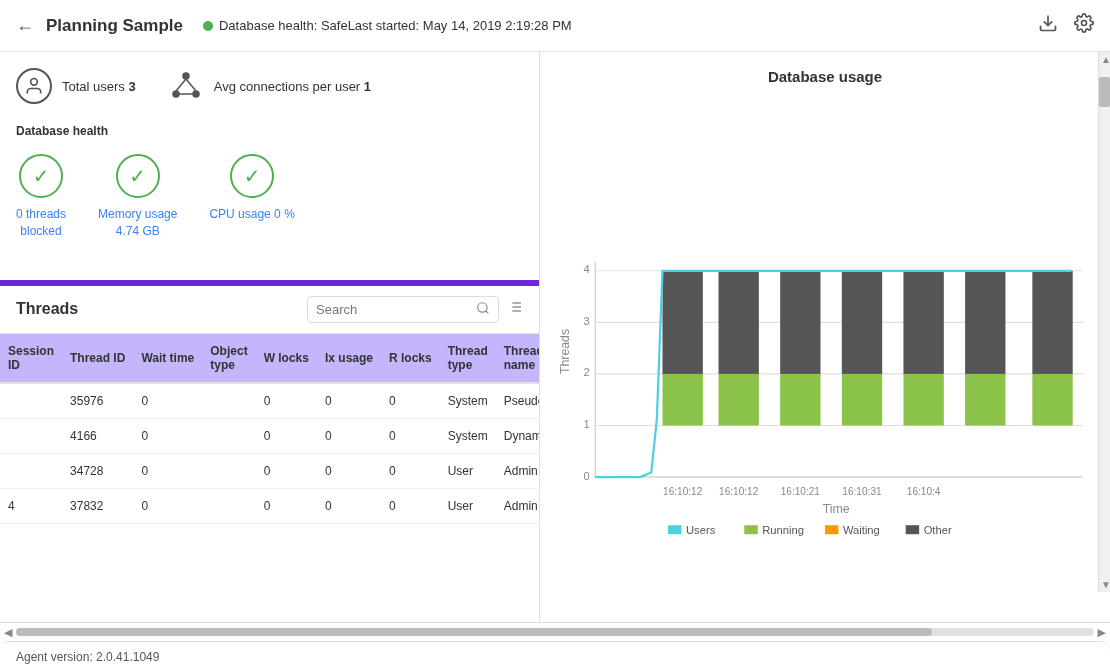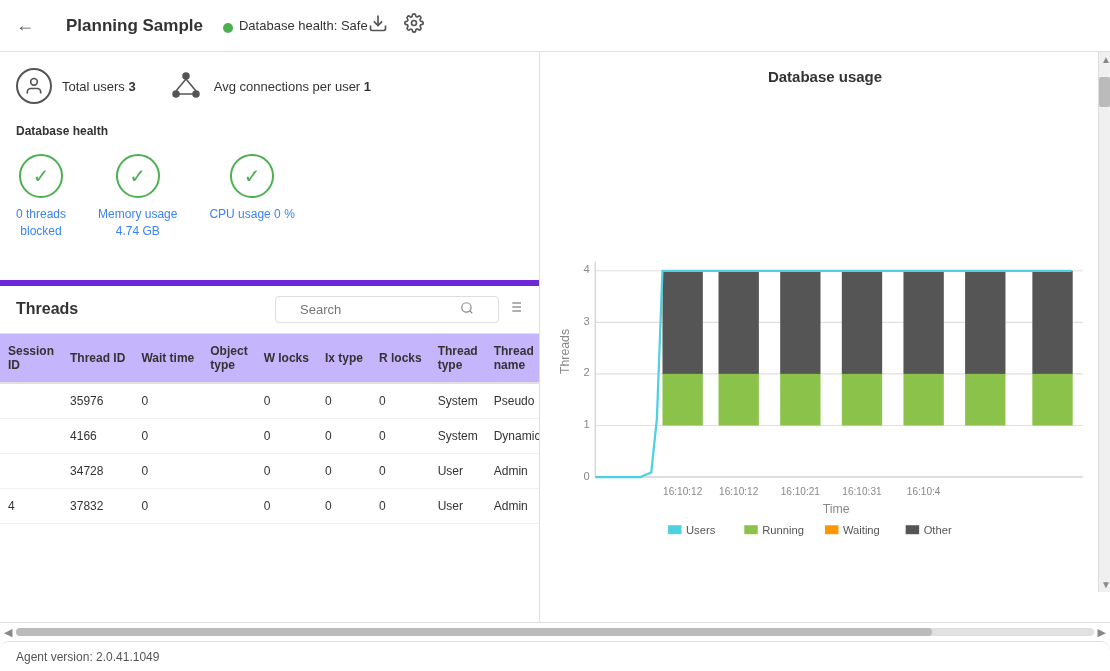--- a/index.html
+++ b/index.html
@@ -3,22 +3,22 @@
   <meta charset="utf-8">
   <style>
     * { box-sizing: border-box; margin: 0; padding: 0; }
     body { font-family: -apple-system, BlinkMacSystemFont, 'Segoe UI', Arial, sans-serif; font-size: 13px; background: #f5f5f5; color: #333; overflow: hidden; }
 
     .app-container { width: 1110px; height: 671px; display: flex; flex-direction: column; background: #f5f5f5; }
 
     
     .header { display: flex; align-items: center; background: #fff; padding: 0 16px; height: 52px; border-bottom: 1px solid #e0e0e0; flex-shrink: 0; }
     .header-back { cursor: pointer; margin-right: 12px; color: #555; font-size: 18px; }
-    .header-title { font-size: 17px; font-weight: 600; margin-right: 20px; margin-left: 20px; }
-    .header-db-status { display: flex; align-items: flex-end; }
+    .header-title { font-size: 17px; font-weight: 600; margin-right: 20px; }
+    .header-db-status { display: flex; align-items: center; }
     .status-dot { width: 10px; height: 10px; border-radius: 50%; background: #4caf50; margin-right: 6px; }
     .header-db-text { font-size: 13px; color: #333; }
     .header-last-started { font-size: 13px; color: #888; margin-right: auto; }
     .header-last-started span { color: #333; font-weight: 500; }
     .header-icons { display: flex; gap: 16px; }
     .header-icon { cursor: pointer; color: #555; font-size: 18px; }
 
     
     .stats-row { display: flex; align-items: center; margin-bottom: 20px; gap: 32px; }
     .stat-item { display: flex; align-items: center; gap: 10px; }
@@ -26,21 +26,21 @@
     .stat-icon-network { width: 36px; height: 36px; display: flex; align-items: center; justify-content: center; }
 
     
     .section-title { font-size: 12px; font-weight: 700; margin-bottom: 16px; margin-top: 16px; }
 
     .health-items { display: flex; gap: 32px; margin-bottom: 24px; }
     .health-item { display: flex; flex-direction: column; align-items: center; gap: 8px; }
     .check-circle { width: 44px; height: 44px; border-radius: 50%; border: 2px solid #4caf50; display: flex; align-items: center; justify-content: center; color: #4caf50; font-size: 20px; }
     .health-label { font-size: 12px; color: #3b82f6; text-align: center; line-height: 1.4; }
     .threads-title { font-size: 16px; font-weight: 700; flex: 1; }
-    .search-box { display: flex; align-items: center; border: 1px solid #ddd; border-radius: 4px; padding: 4px 24px; background: #fff; }
+    .search-box { display: flex; align-items: center; border: 1px solid #ddd; border-radius: 4px; padding: 4px 8px; background: #fff; }
     .search-input { border: none; outline: none; font-size: 13px; width: 160px; background: transparent; color: #888; }
     .search-icon-btn { cursor: pointer; color: #888; font-size: 14px; }
     .filter-icon-btn { cursor: pointer; color: #888; font-size: 16px; margin-left: 8px; }
     table { width: 100%; border-collapse: collapse; font-size: 12px; }
     thead tr { border-bottom: 2px solid #e0e0e0; }
     thead th { padding: 10px 8px; text-align: left; font-weight: 600; color: #333; white-space: nowrap; background: #c4b5fd; }
     tbody tr { border-bottom: 1px solid #f0f0f0; margin-left: 44px; }
     tbody td { padding: 10px 8px; color: #333; white-space: nowrap; }
     .chart-title { font-size: 15px; font-weight: 700; text-align: center; margin-bottom: 12px; }
 
@@ -52,20 +52,23 @@
 
 <div class="app-container">
 
   <div class="header">
     <span class="header-back">←</span>
     <span class="header-title">Planning Sample</span>
     <div class="header-db-status">
       <div class="status-dot"></div>
       <span class="header-db-text">Database health: Safe</span>
     </div>
+    <span class="header-last-started">
+      <span>Last started:</span>&nbsp;<span>May 14, 2019 2:19:28 PM</span>
+    </span>
     <div class="header-icons">
       <span class="header-icon">
         <svg width="20" height="20" viewBox="0 0 24 24" fill="none" stroke="#555" stroke-width="2">
             <path d="M21 15v4a2 2 0 0 1-2 2H5a2 2 0 0 1-2-2v-4"></path>
             <polyline points="7 10 12 15 17 10"></polyline>
             <line x1="12" y1="15" x2="12" y2="3"></line>
           </svg>
       </span>
       <span class="header-icon">
         <svg width="20" height="20" viewBox="0 0 24 24" fill="none" stroke="#555" stroke-width="2">
@@ -157,21 +160,21 @@
 
         <div style="flex:1; overflow:auto;">
           <table>
             <thead>
               <tr>
                 <th>Session<br>ID</th>
                 <th>Thread ID</th>
                 <th>Wait time</th>
                 <th>Object<br>type</th>
                 <th>W locks</th>
-                <th>Ix type</th>
+                <th>Ix usage</th>
                 <th>R locks</th>
                 <th>Thread<br>type</th>
                 <th>Thread<br>name</th>
 
               </tr>
             </thead>
             <tbody id="threads-tbody">
             <tr>
                   <td></td>
                   <td>35976</td>

